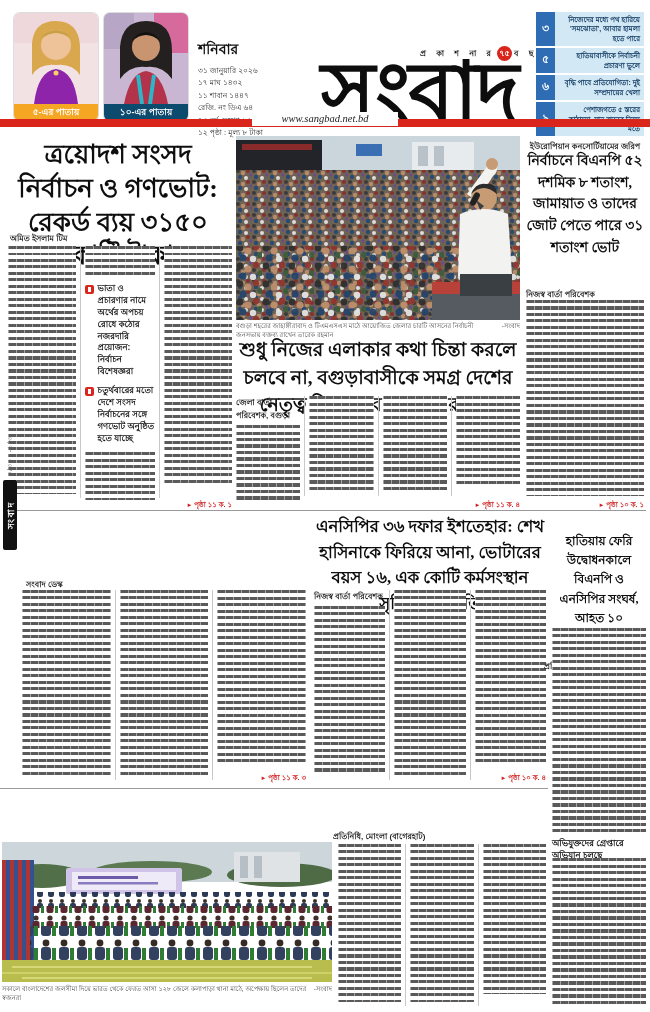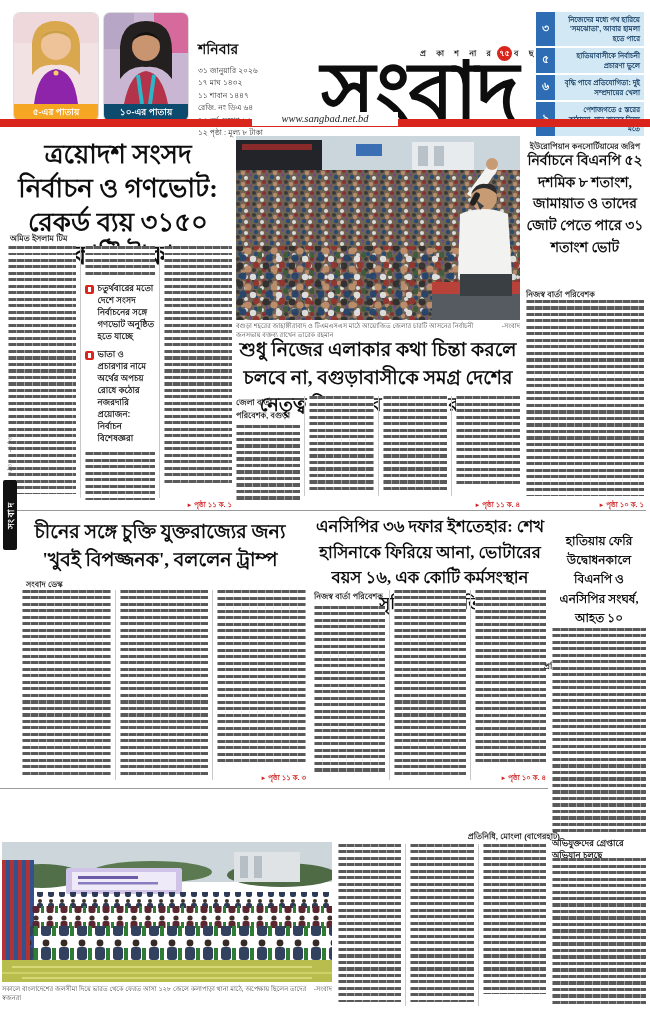--- a/index.html
+++ b/index.html
@@ -142,25 +142,25 @@
 
   <div class="abs cols" style="left:8px;top:246px;width:224px;height:252px;">
     <div style="flex:1;">
       <div class="greek" style="height:248px;"></div>
     </div>
     <div class="vr"></div>
     <div style="flex:1.05;">
       <div class="greek" style="height:30px;"></div>
       <div class="bullet">
         <span class="sq"></span>
-        <span class="bt">চতুর্থবারের মতো দেশে সংসদ নির্বাচনের সঙ্গে গণভোট অনুষ্ঠিত হতে যাচ্ছে</span>
+        <span class="bt">ভাতা ও প্রচারণার নামে অর্থের অপচয় রোধে কঠোর নজরদারি প্রয়োজন: নির্বাচন বিশেষজ্ঞরা</span>
       </div>
       <div class="bullet">
         <span class="sq"></span>
-        <span class="bt">ভাতা ও প্রচারণার নামে অর্থের অপচয় রোধে কঠোর নজরদারি প্রয়োজন: নির্বাচন বিশেষজ্ঞরা</span>
+        <span class="bt">চতুর্থবারের মতো দেশে সংসদ নির্বাচনের সঙ্গে গণভোট অনুষ্ঠিত হতে যাচ্ছে</span>
       </div>
       <div class="greek" style="height:48px;"></div>
     </div>
     <div class="vr"></div>
     <div style="flex:1;">
       <div class="greek" style="height:240px;"></div>
     </div>
   </div>
   <div class="abs cont" style="left:160px;top:499px;width:72px;">
     <span class="ar">►</span>
@@ -250,21 +250,20 @@
   <div class="abs cont" style="left:572px;top:499px;width:72px;">
     <span class="ar">►</span>
     <span>পৃষ্ঠা ১০ ক. ১</span>
   </div>
 
   <div class="abs rule" style="left:4px;top:510px;width:642px;"></div>
 
   <div class="abs fold" style="left:4px;top:414px;height:62px;">৩/৩০৭-১/৩</div>
   <div class="abs vbadge" style="left:3px;top:480px;width:14px;height:70px;">সংবাদ</div>
 
-  <div class="abs hl hl-mid" style="left:14px;top:518px;width:292px;">চীনের সঙ্গে চুক্তি যুক্তরাজ্যের জন্য 'খুবই বিপজ্জনক', বললেন ট্রাম্প</div>
   <div class="abs byline" style="left:26px;top:578px;">সংবাদ ডেস্ক</div>
   <div class="abs cols" style="left:22px;top:590px;width:284px;height:190px;">
     <div style="flex:1;">
         <div class="greek" style="height:186px;"></div>
       </div>
     <div class="vr"></div>
     <div style="flex:1;">
         <div class="greek" style="height:186px;"></div>
       </div>
     <div class="vr"></div>
@@ -298,21 +297,21 @@
   </div>
 
   <div class="abs hl hl-small" style="left:552px;top:516px;width:94px;">হাতিয়ায় ফেরি উদ্বোধনকালে বিএনপি ও এনসিপির সংঘর্ষ, আহত ১০</div>
   <div class="abs byline" style="left:544px;top:616px;width:94px;margin-top:44px;">প্রতিনিধি, নোয়াখালী</div>
   <div class="abs greek" style="left:552px;top:628px;width:94px;height:206px;"></div>
   <div class="abs subhead" style="left:552px;top:838px;width:94px;">অভিযুক্তদের গ্রেপ্তারে অভিযান চলছে</div>
   <div class="abs greek" style="left:552px;top:858px;width:94px;height:148px;"></div>
 
   <div class="abs rule" style="left:0;top:788px;width:548px;"></div>
 
-  <div class="abs byline" style="left:350px;top:830px;width:210px;text-align:right;">প্রতিনিধি, মোংলা (বাগেরহাট)</div>
+  <div class="abs byline" style="left:333px;top:830px;width:210px;text-align:left;">প্রতিনিধি, মোংলা (বাগেরহাট)</div>
 
   <div class="abs" style="left:2px;top:842px;width:330px;height:140px;">
     <svg width="330" height="140" viewBox="0 0 330 140">
       <defs>
         <pattern id="pp1" width="11" height="14" patternUnits="userSpaceOnUse">
           <circle cx="5" cy="3" r="2" fill="#3c2f28"></circle>
           <rect x="2" y="5" width="6" height="8" rx="2" fill="#2c3a55"></rect>
         </pattern>
         <pattern id="pp2" width="14" height="18" patternUnits="userSpaceOnUse">
           <circle cx="6" cy="4" r="2.6" fill="#40302a"></circle>

